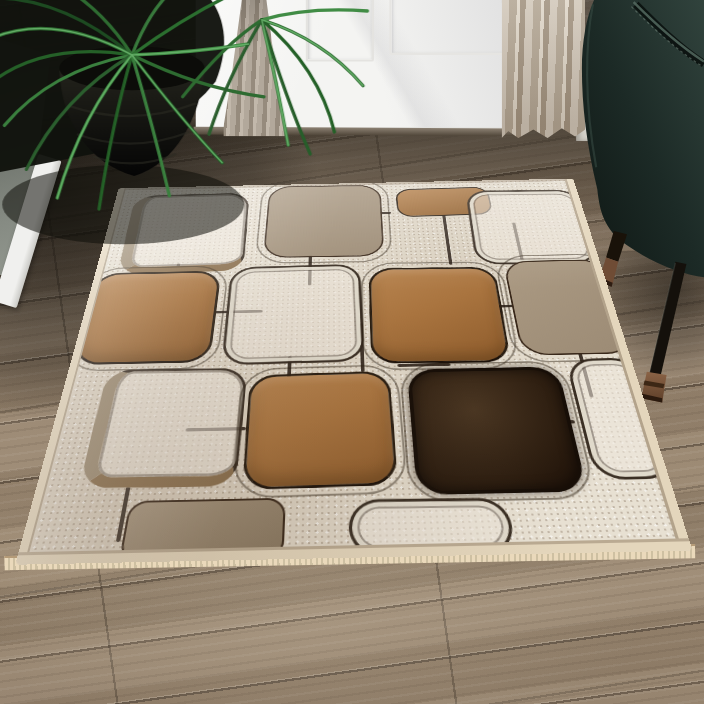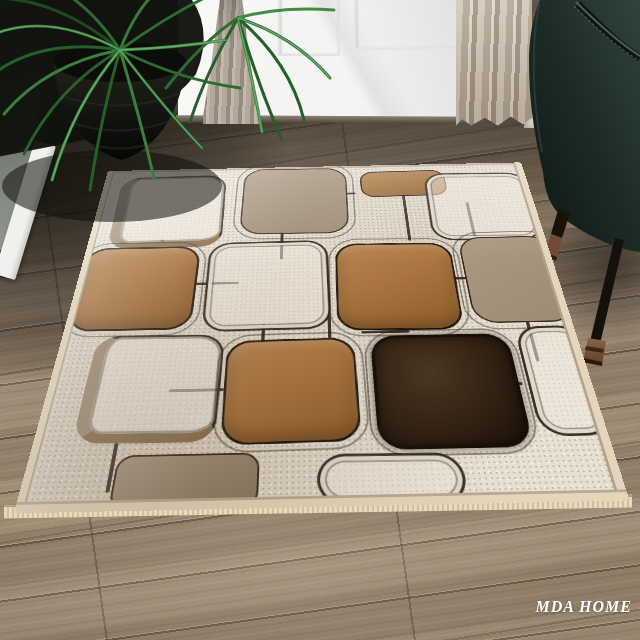--- a/index.html
+++ b/index.html
@@ -249,14 +249,13 @@
     <g fill="none" stroke-linecap="round" stroke-width="1.4" stroke="#6ab56d" opacity=".85">
       <path d="M128,60 Q58,22 2,44"></path>
       <path d="M128,60 Q82,114 60,190"></path>
       <path d="M128,60 Q182,58 234,50"></path>
       <path d="M128,60 Q172,118 210,158"></path>
       <path d="M246,28 Q302,46 338,88"></path>
       <path d="M246,28 Q260,86 270,142"></path>
     </g>
   </svg>
 
-  <div class="watermark">MDA HOME</div>
 </div>
 
 </body></html>

